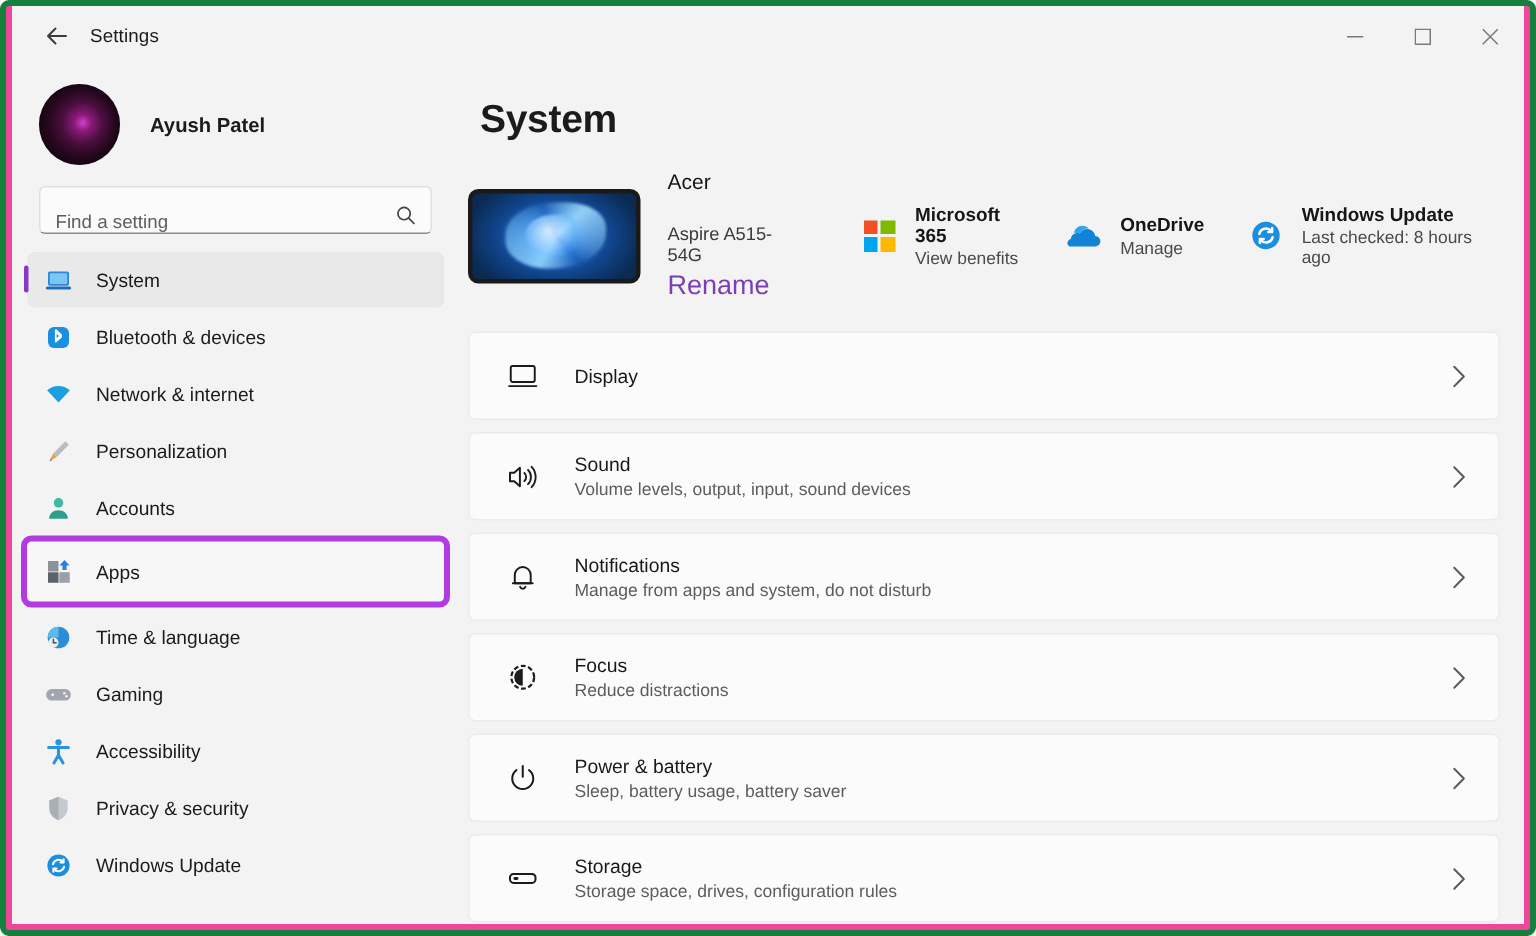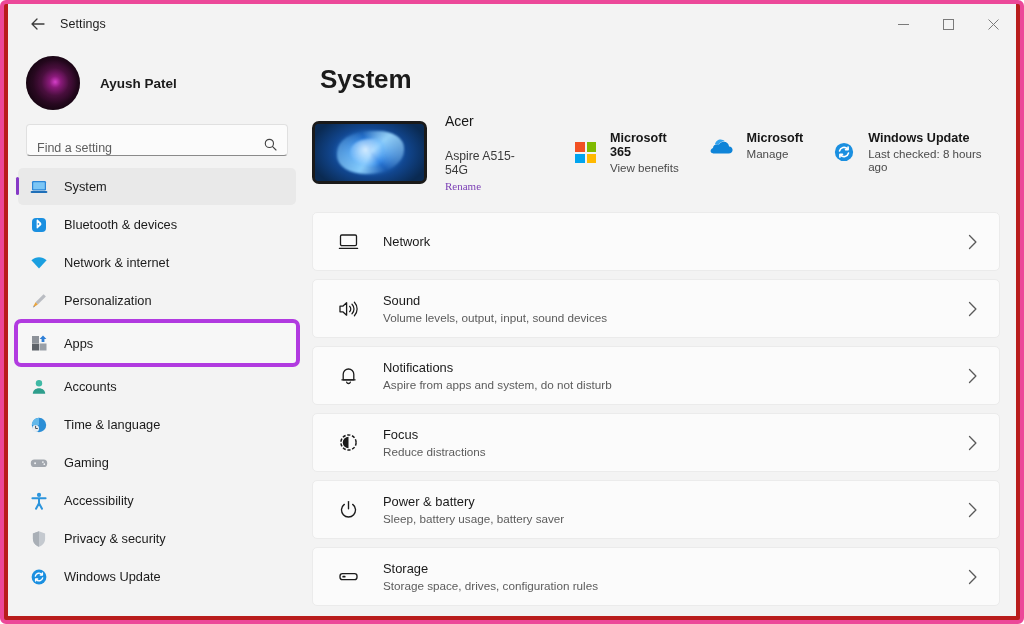--- a/index.html
+++ b/index.html
@@ -6,23 +6,23 @@
   html, body {
     width: 1024px; height: 624px;
     font-family: "Liberation Sans", sans-serif;
     background: #ffffff;
     overflow: hidden;
   }
 
   
   #frame {
     position: absolute; inset: 0;
-    border: 4px solid #ec4899;
+    border: 4px solid #15803d;
     border-radius: 6px;
-    background: #b91c1c;
+    background: #ec4899;
     overflow: hidden;
   }
 
   
   #window {
     position: absolute;
     left: 4px; top: 0px; right: 4px; bottom: 4px;
     background: #f3f3f3;
     display: flex;
     flex-direction: column;
@@ -175,26 +175,25 @@
     content: ""; position: absolute;
     left: 32%; top: 26%; width: 36%; height: 48%;
     border-radius: 50% 40% 48% 52%;
     background: radial-gradient(circle at 40% 40%, rgba(220,240,255,.95), rgba(90,175,255,.35) 60%, transparent 75%);
     filter: blur(.8px);
   }
   .devinfo { margin-left: 18px; }
   .devname { font-size: 14px; font-weight: 400; color: #161616; }
   .devmodel { font-size: 12.2px; color: #3a3a3a; margin-top: 20px; }
   .devrename {
-    font-size: 11px; color: #7b3fb5; margin-top: 3px;
+    font-size: 18px; color: #7b3fb5; margin-top: 3px;
     cursor: pointer;
-    font-family: Liberation Serif, serif;
-  }
-
-  .linkcards { display: flex; align-items: flex-start; margin-left: 40px; gap: 0; }
+  }
+
+  .linkcards { display: flex; align-items: center; margin-left: 40px; gap: 0; }
   .linkcard {
     display: flex; align-items: center;
     cursor: pointer;
     padding-right: 10px;
   }
   .lcicon {
     width: 26px; height: 26px; flex: 0 0 26px;
     display: flex; align-items: center; justify-content: center;
     margin-right: 11px;
   }
@@ -324,40 +323,40 @@
             <span class="nicon">
               <svg width="20" height="20" viewBox="0 0 20 20">
                 <path d="M14.6 3.2l2.3 2.3-8.1 8.1-2.3-2.3z" fill="#b9bcc2"></path>
                 <path d="M6.5 11.3l2.3 2.3-3.1 1.9c-.6.4-1.3-.3-.9-.9l1.7-3.3z" fill="#e8a33d"></path>
                 <path d="M4.8 14.6l1.1 1.1-1.9.9.8-2z" fill="#7c7f86"></path>
               </svg>
             </span>
             <span class="nlabel">Personalization</span>
           </div>
 
+          <div class="navitem">
+            <span class="nicon">
+              <svg width="20" height="20" viewBox="0 0 20 20">
+                <circle cx="10" cy="6.2" r="3.2" fill="#3fb9a5"></circle>
+                <path d="M3.8 16.8c0-3.5 2.8-5.6 6.2-5.6s6.2 2.1 6.2 5.6H3.8z" fill="#2e9e8c"></path>
+              </svg>
+            </span>
+            <span class="nlabel">Accounts</span>
+          </div>
+
           <div class="navitem annotated">
             <span class="nicon">
               <svg width="20" height="20" viewBox="0 0 20 20">
                 <rect x="3" y="3" width="7" height="7" fill="#8d9299"></rect>
                 <rect x="3" y="10.5" width="7" height="7" fill="#5d6268"></rect>
                 <rect x="10.5" y="10.5" width="7" height="7" fill="#9aa0a7"></rect>
                 <path d="M14 2.4l3.4 3.6h-2v3h-2.8v-3h-2L14 2.4z" fill="#2f7fd6"></path>
               </svg>
             </span>
             <span class="nlabel">Apps</span>
-          </div>
-
-          <div class="navitem">
-            <span class="nicon">
-              <svg width="20" height="20" viewBox="0 0 20 20">
-                <circle cx="10" cy="6.2" r="3.2" fill="#3fb9a5"></circle>
-                <path d="M3.8 16.8c0-3.5 2.8-5.6 6.2-5.6s6.2 2.1 6.2 5.6H3.8z" fill="#2e9e8c"></path>
-              </svg>
-            </span>
-            <span class="nlabel">Accounts</span>
           </div>
 
           <div class="navitem">
             <span class="nicon">
               <svg width="20" height="20" viewBox="0 0 20 20">
                 <circle cx="10" cy="10" r="7.2" fill="#2b8ed6"></circle>
                 <path d="M10 10c0-4 0-7.2 0-7.2-4 0-7.2 3.2-7.2 7.2H10z" fill="#63b8ea"></path>
                 <circle cx="6.6" cy="13.4" r="3.4" fill="#e9eef2"></circle>
                 <path d="M6.6 11.2v2.3h1.8" stroke="#4a5158" stroke-width="1" fill="none" stroke-linecap="round"></path>
               </svg>
@@ -443,21 +442,21 @@
             </div>
 
             <div class="linkcard" style="margin-left:18px">
               <span class="lcicon">
                 <svg width="26" height="18" viewBox="0 0 26 18">
                   <path d="M7.4 16.4h12.2c2.4 0 4-1.6 4-3.5 0-1.9-1.5-3.4-3.5-3.5-.3-2.7-2.6-4.7-5.4-4.7-2.1 0-3.9 1.2-4.8 2.9-.4-.2-.9-.3-1.4-.3C5.8 7.3 4 9 4 11.1c-1.4.4-2.4 1.6-2.4 3 0 1.3 1.1 2.3 2.6 2.3h3.2z" fill="#0f84d8"></path>
                   <path d="M9.9 7.3c1.2-2 3.4-3.2 5.9-3 -1-1.1-2.5-1.8-4.1-1.8-2.9 0-5.3 2.1-5.7 4.8.5-.1 1-.1 1.5 0 .7-.1 1.5 0 2.4 0z" fill="#32a3ef"></path>
                 </svg>
               </span>
               <span>
-                <span class="lctitle" style="display:block">Microsoft</span>
+                <span class="lctitle" style="display:block">OneDrive</span>
                 <span class="lcsub" style="display:block">Manage</span>
               </span>
             </div>
 
             <div class="linkcard" style="margin-left:18px">
               <span class="lcicon">
                 <svg width="24" height="24" viewBox="0 0 20 20">
                   <circle cx="10" cy="10" r="7.6" fill="#1a8fe0"></circle>
                   <path d="M6.3 9.1a3.8 3.8 0 016.6-1.6M13.7 10.9a3.8 3.8 0 01-6.6 1.6" stroke="#fff" stroke-width="1.4" fill="none" stroke-linecap="round"></path>
                   <path d="M13.4 5.9v2.1h-2.1M6.6 14.1V12h2.1" stroke="#fff" stroke-width="1.4" fill="none" stroke-linecap="round" stroke-linejoin="round"></path>
@@ -475,21 +474,21 @@
         <div class="cardlist">
 
           <div class="srow">
             <span class="sicon">
               <svg width="21" height="21" viewBox="0 0 21 21" fill="none" stroke="#1b1b1b">
                 <rect x="2.5" y="4" width="16" height="10.6" rx="1.3" stroke-width="1.3"></rect>
                 <path d="M1.4 17.4h18.2" stroke-width="1.3" stroke-linecap="round"></path>
               </svg>
             </span>
             <span class="stext">
-              <span class="stitle" style="display:block">Network</span>
+              <span class="stitle" style="display:block">Display</span>
             </span>
             <span class="chev">
               <svg width="11" height="16" viewBox="0 0 11 16" fill="none">
                   <path d="M2.5 1.5l6.4 6.5-6.4 6.5" stroke-width="1.3" stroke-linecap="round" stroke-linejoin="round"></path>
                 </svg>
             </span>
           </div>
 
           <div class="srow">
             <span class="sicon">
@@ -512,21 +511,21 @@
           <div class="srow">
             <span class="sicon">
               <svg width="21" height="21" viewBox="0 0 21 21" fill="none" stroke="#1b1b1b">
                 <path d="M5.2 14.8V9.3a5.3 5.3 0 1110.6 0v5.5H5.2z" stroke-width="1.3" stroke-linejoin="round"></path>
                 <path d="M3.9 14.8h13.2" stroke-width="1.3" stroke-linecap="round"></path>
                 <path d="M8.7 17.2a1.9 1.9 0 003.6 0" stroke-width="1.3" stroke-linecap="round"></path>
               </svg>
             </span>
             <span class="stext">
               <span class="stitle" style="display:block">Notifications</span>
-              <span class="ssub" style="display:block">Aspire from apps and system, do not disturb</span>
+              <span class="ssub" style="display:block">Manage from apps and system, do not disturb</span>
             </span>
             <span class="chev">
               <svg width="11" height="16" viewBox="0 0 11 16" fill="none">
                   <path d="M2.5 1.5l6.4 6.5-6.4 6.5" stroke-width="1.3" stroke-linecap="round" stroke-linejoin="round"></path>
                 </svg>
             </span>
           </div>
 
           <div class="srow">
             <span class="sicon">

